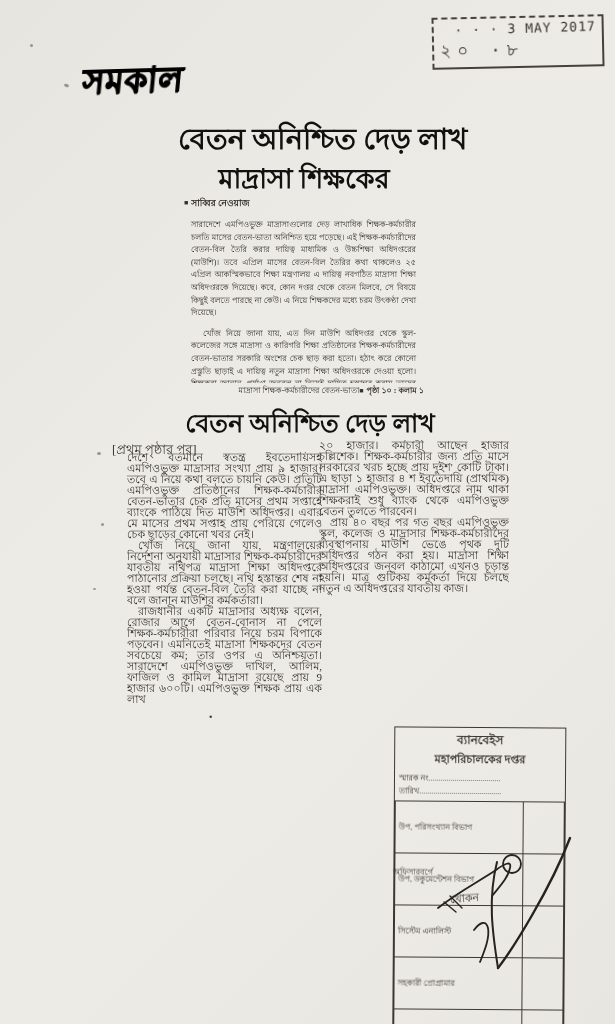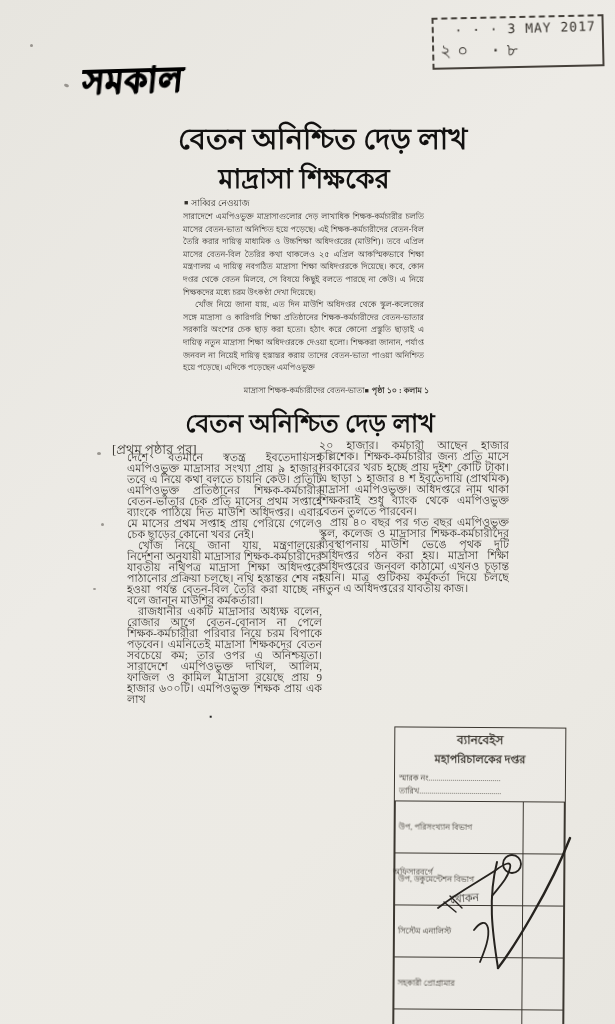--- a/index.html
+++ b/index.html
@@ -33,33 +33,33 @@
     text-shadow:1px 0 #15130f,0 1px #2a261f;
   }
   
   .headline1{
     left:178px;top:122px;width:252px;text-align:center;
     font-weight:700;color:#121110;line-height:1.18;
     filter:blur(.2px);
   }
   .headline1 .h1a{font-size:29px;white-space:nowrap;}
   .headline1 .h1b{font-size:27px;margin-top:8px;}
-  .byline{left:184px;top:196px;font-size:9px;font-weight:400;color:#33302b;filter:blur(.2px);}
+  .byline{left:184px;top:196px;font-size:9px;font-weight:700;color:#33302b;filter:blur(.2px);}
   .byline .sq{font-size:7px;vertical-align:1px;margin-right:3px;}
   
   .body1{
     left:183px;top:211px;width:241px;height:172px;overflow:hidden;
     font-size:8px;line-height:12.6px;text-align:justify;color:#35322d;
     filter:blur(.25px);
   }
-  .body1 p{margin:0;font-family:Liberation Serif, serif;}
+  .body1 p{margin:8px;font-family:Liberation Serif, serif;}
   .body1 p+p{text-indent:12px;}
   .jumpline{
     left:183px;top:384px;width:241px;font-size:8px;color:#35322d;filter:blur(.25px);
-    display:flex;justify-content:center;align-items:baseline;margin-left:33px;
+    display:flex;justify-content:flex-end;align-items:baseline;
   }
   .jumpline .jref{font-weight:700;white-space:nowrap;}
   .jumpline .sq{font-size:7px;margin-right:3px;}
   
   .headline2{
     left:112px;top:404px;width:396px;text-align:center;
     font-size:25px;font-weight:700;color:#121110;filter:blur(.2px);white-space:nowrap;
   }
   .contnote{left:112px;top:440px;width:194px;text-align:left;font-size:13px;color:#3a3731;filter:blur(.25px);}
   

